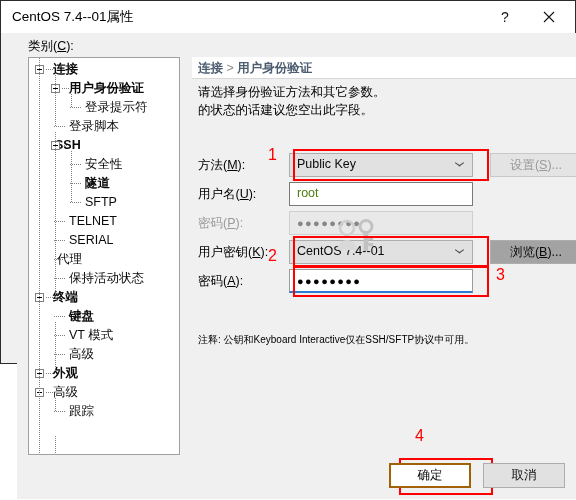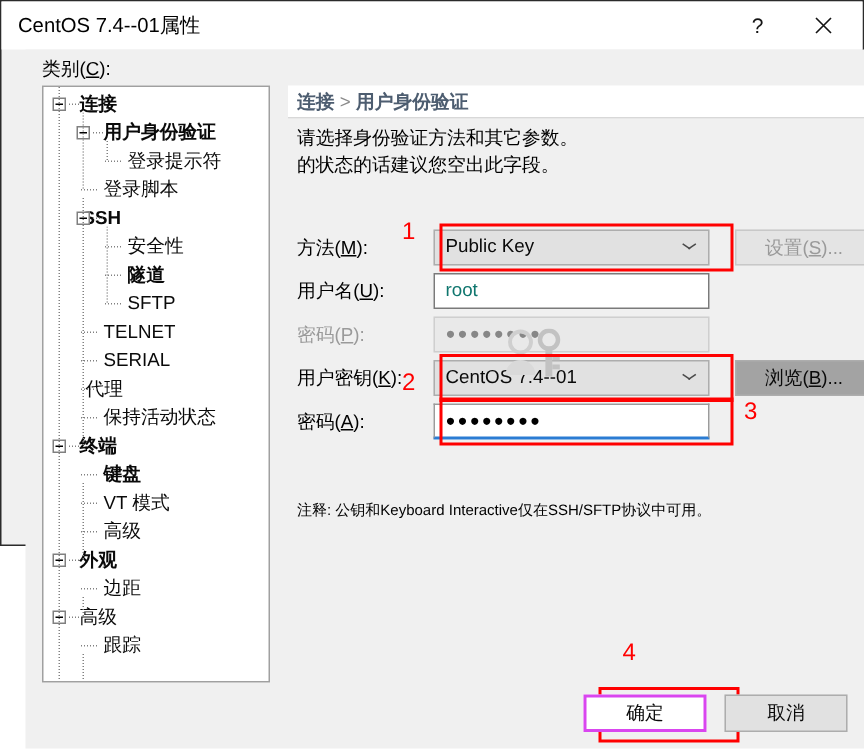--- a/index.html
+++ b/index.html
@@ -143,21 +143,21 @@
     width: 6px; height: 1.4px; background: #4a4a4a;
   }
   .combo .chev::before { left: 0; transform: rotate(35deg); transform-origin: left center; }
   .combo .chev::after  { right: 0; transform: rotate(-35deg); transform-origin: right center; }
   .txtfield {
     background: #ffffff;
     border: 1px solid #7a7a7a;
   }
   .txtfield .val {
     position: absolute; left: 7px; top: 3px;
-    font-size: 12.5px; color: #0f766e;
+    font-size: 12.5px; color: #4d7c0f;
   }
   .txtfield.disabled { background: #e9e9e9; border-color: #cfcfcf; }
   .txtfield.disabled .val { color: #878787; letter-spacing: 1.4px; font-size: 11px; top: 5px; }
   .txtfield.focused { border: 1px solid #9b9b9b; border-bottom: 2px solid #2b7cd3; }
   .txtfield.pwd .val { letter-spacing: 1.4px; font-size: 11px; top: 5px; color: #000; }
   .sidebtn {
     position: absolute; left: 292px;
     width: 92px; height: 24px;
     background: #a3a3a3;
     border: 1px solid #adadad;
@@ -191,21 +191,21 @@
   
   .btn {
     position: absolute;
     width: 82px; height: 25px;
     background: #e1e1e1;
     border: 1px solid #adadad;
     box-sizing: border-box;
     display: flex; align-items: center; justify-content: center;
     font-size: 12.5px; color: #0a0a0a;
   }
-  .btn.primary { background: #ffffff; border: 2px solid #d946ef; }
+  .btn.primary { background: #ffffff; border: 2px solid #a16207; }
   #ok-btn  { left: 388px; top: 462px; }
   #cancel-btn { left: 482px; top: 462px; }
 </style>
 </head>
 <body>
 
 <div class="window">
 
   <div class="titlebar">
     <div class="title-text">CentOS 7.4--01属性</div>
@@ -288,24 +288,20 @@
             <span class="lbl" style="margin-left: 40px;">VT 模式</span>
           </div>
           <div class="tnode">
             <span class="dots-h" style="left: 25px; top: 9px; width: 11px;"></span>
             <span class="lbl" style="margin-left: 40px;">高级</span>
           </div>
           <div class="tnode bold">
             <span class="dots-h" style="left: 17px; top: 9px; width: 7px;"></span>
             <span class="expander" style="left: 6px; top: 5px;"></span>
             <span class="lbl" style="margin-left: 24px;">外观</span>
-          </div>
-          <div class="tnode">
-            <span class="dots-h" style="left: 25px; top: 9px; width: 11px;"></span>
-            <span class="lbl" style="margin-left: 40px;">边距</span>
           </div>
           <div class="tnode">
             <span class="dots-h" style="left: 17px; top: 9px; width: 7px;"></span>
             <span class="expander" style="left: 6px; top: 5px;"></span>
             <span class="lbl" style="margin-left: 24px;">高级</span>
           </div>
           <div class="tnode">
             <span class="dots-h" style="left: 25px; top: 9px; width: 11px;"></span>
             <span class="lbl" style="margin-left: 40px;">跟踪</span>
           </div>

